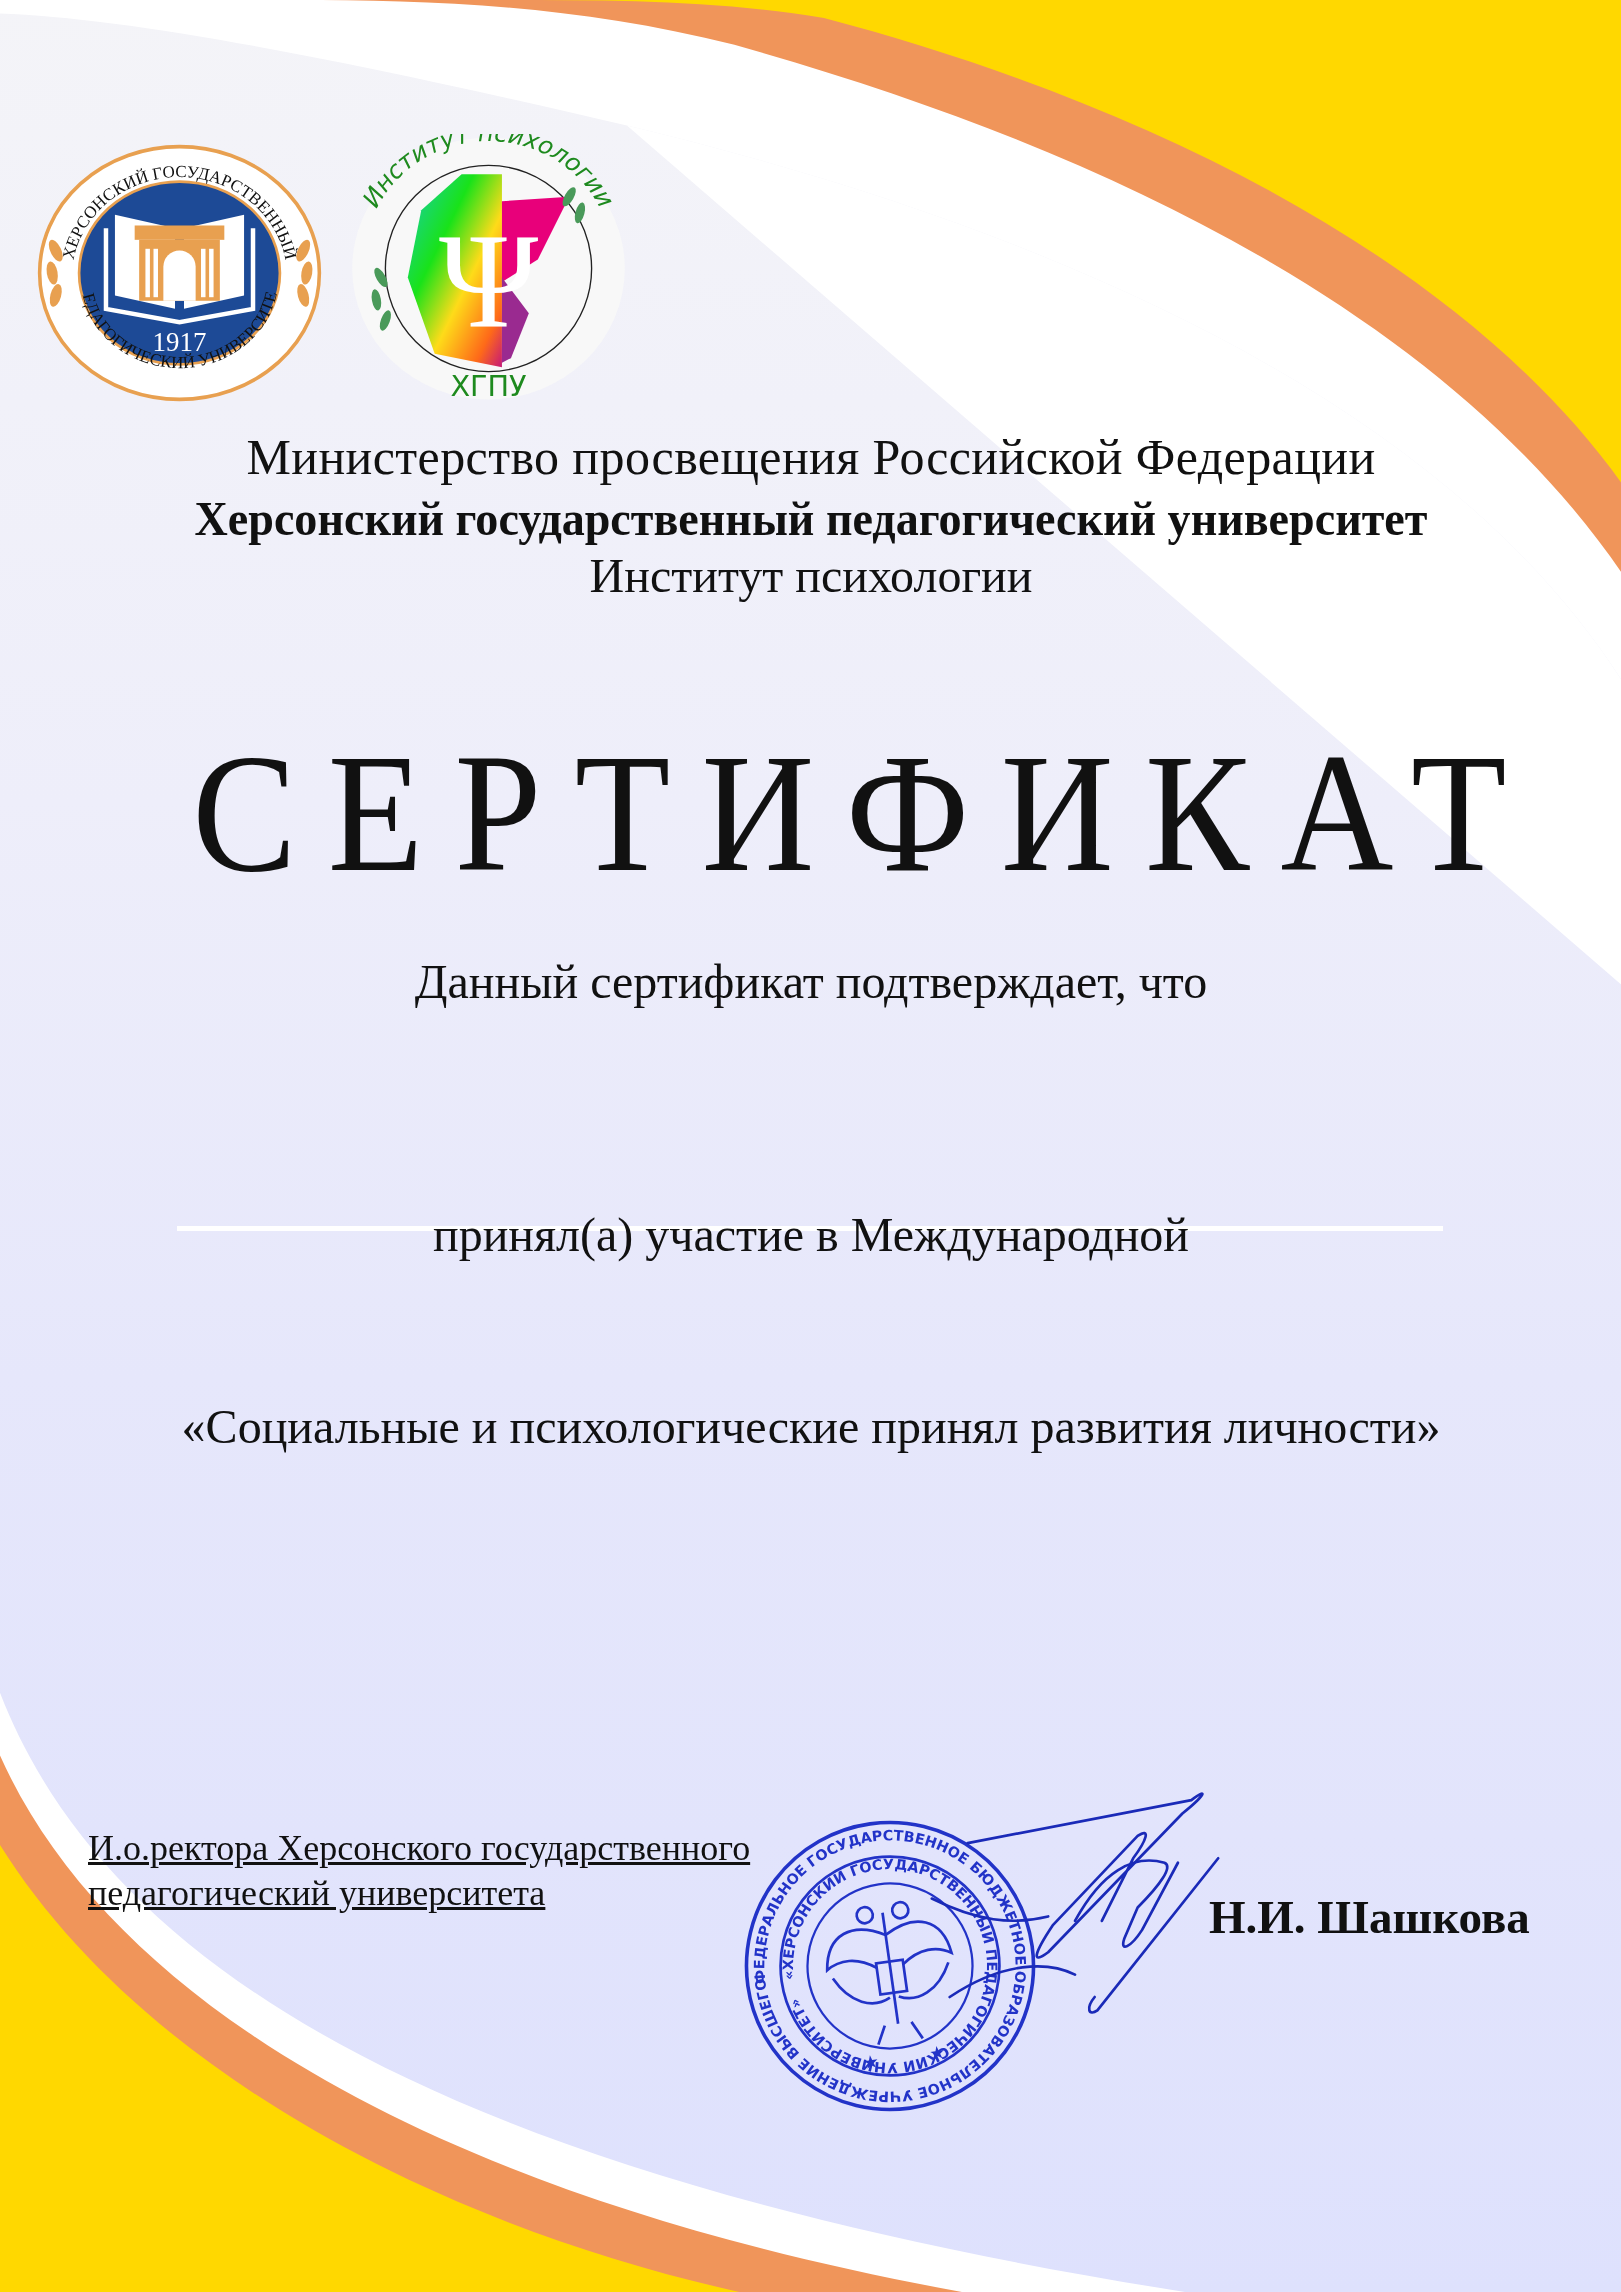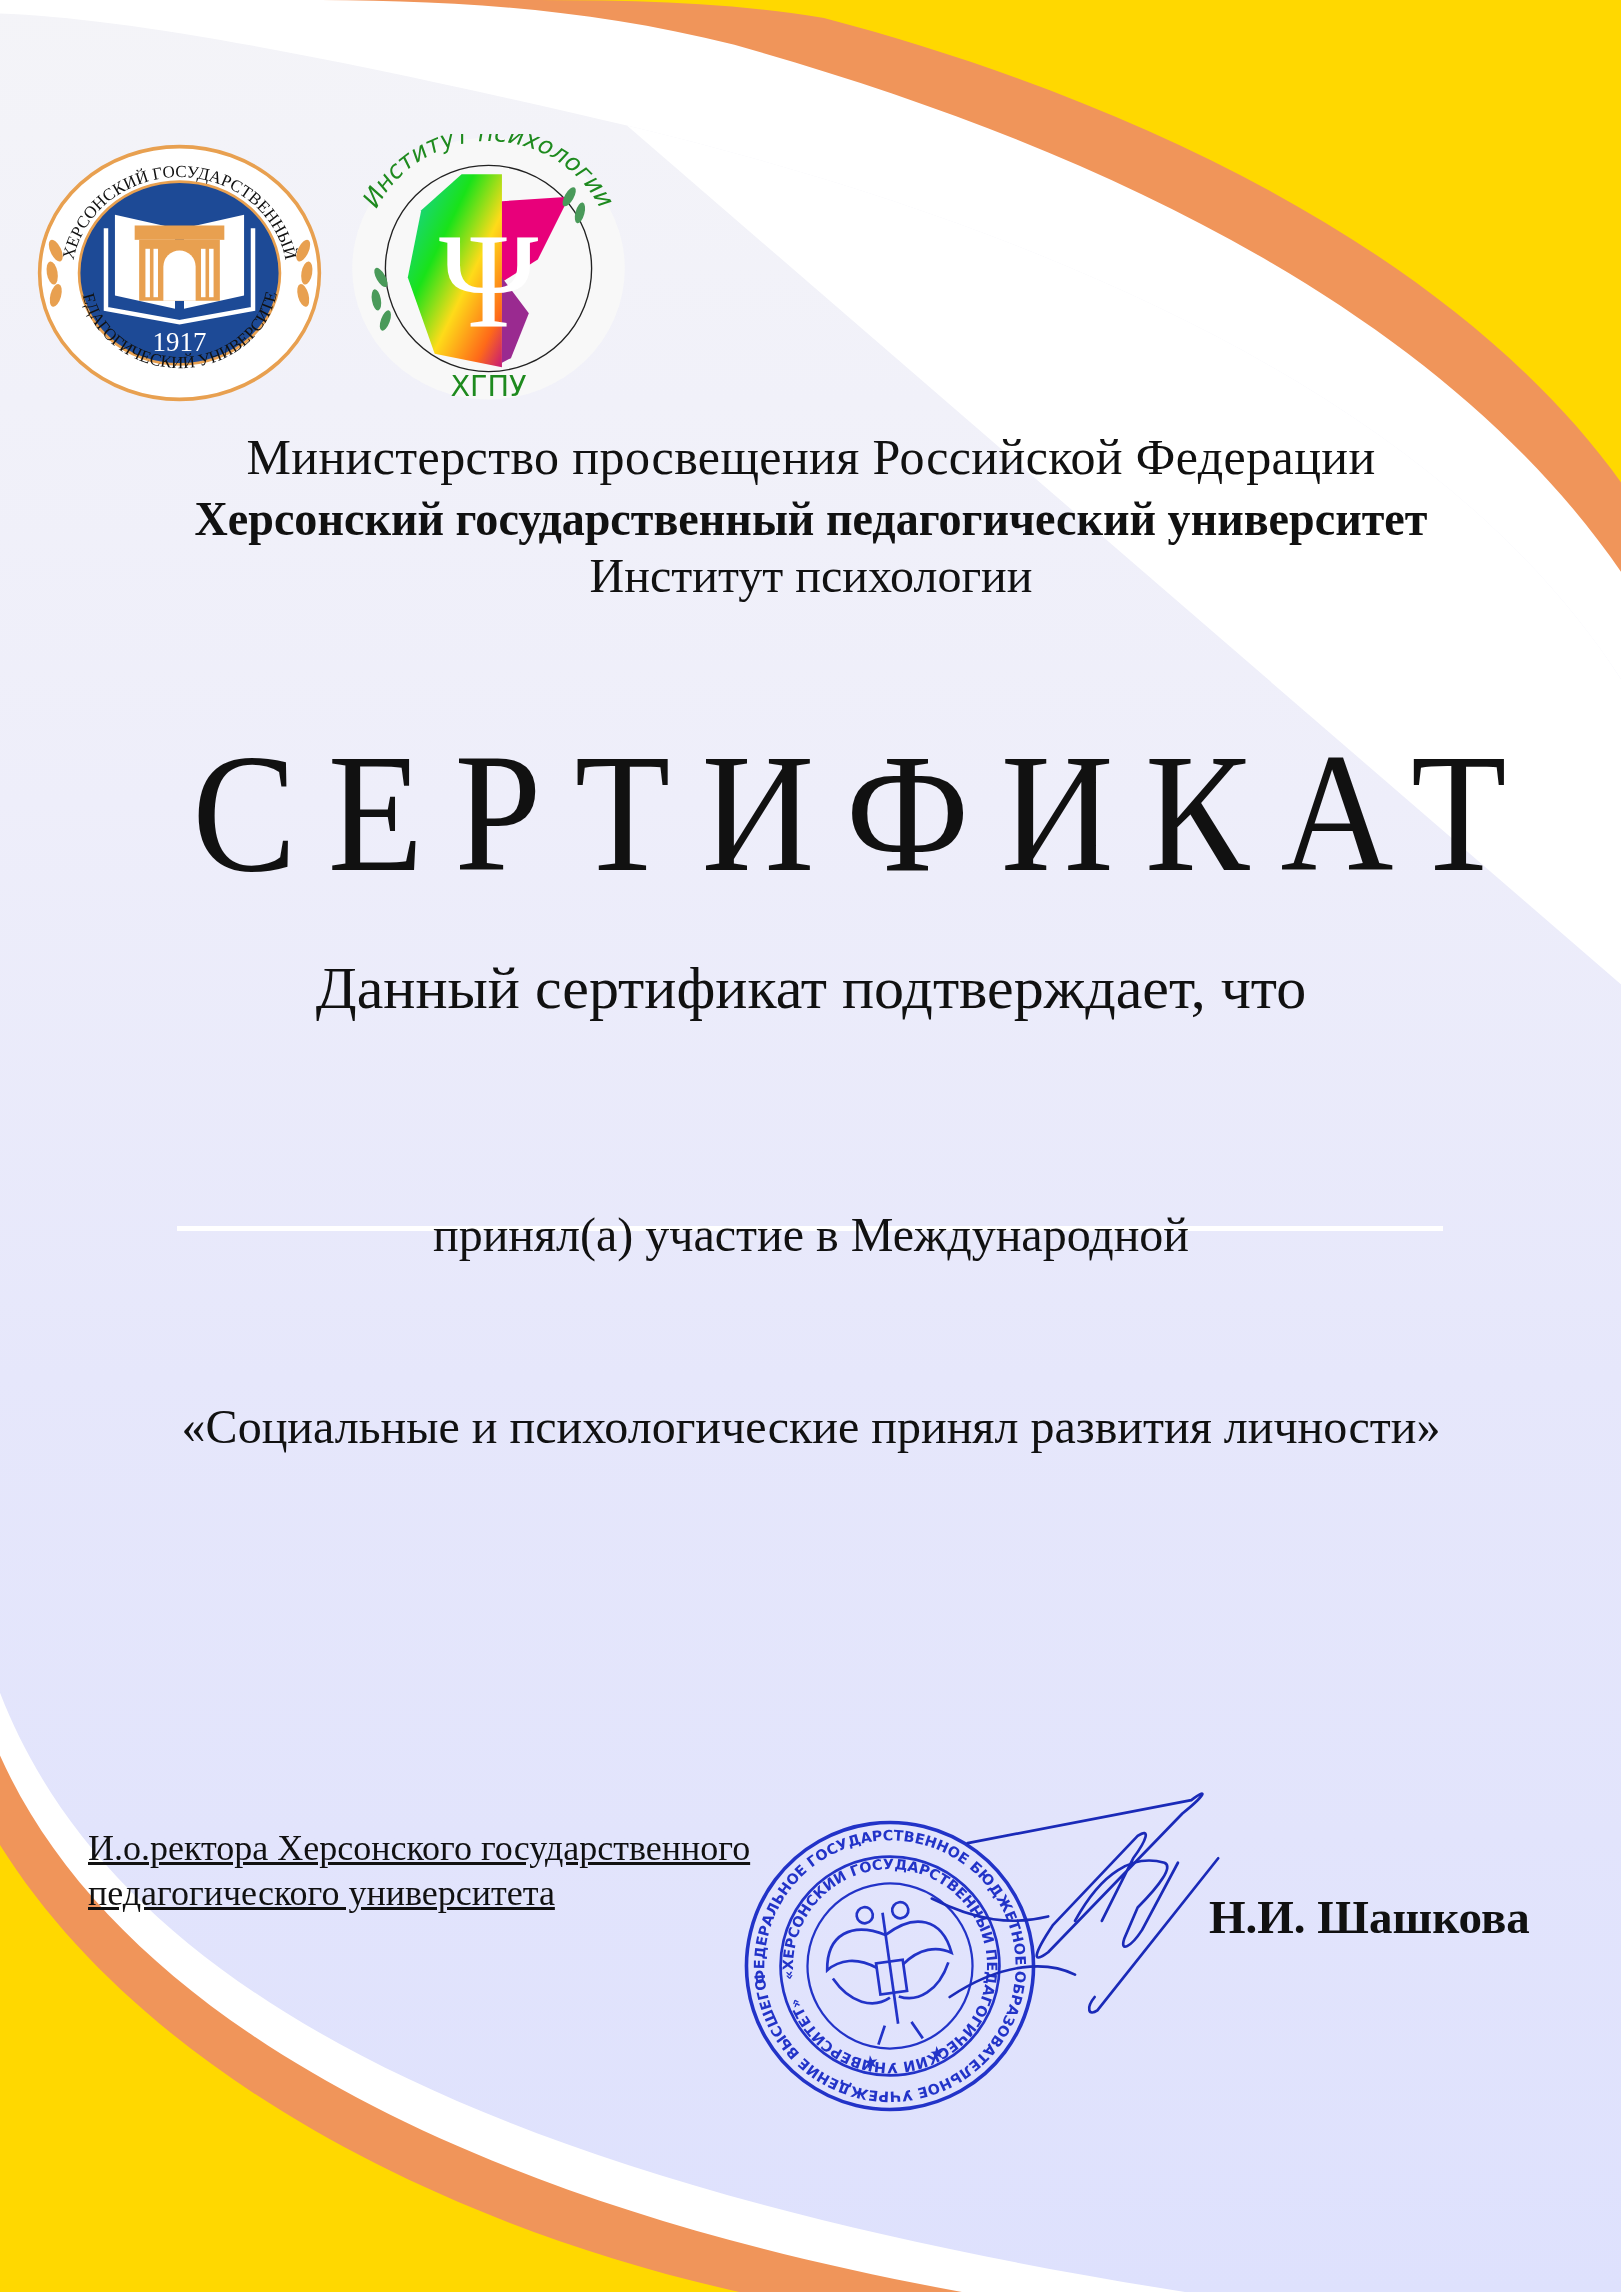--- a/index.html
+++ b/index.html
@@ -11,21 +11,21 @@
     }
     .bg-svg { position: absolute; left: 0; top: 0; }
     .abs { position: absolute; }
     .center-line { position: absolute; left: 0; width: 1622px; text-align: center; white-space: nowrap; }
 
     .hdr1 { top: 428px; font-size: 50px; letter-spacing: 0.4px; }
     .hdr2 { top: 491px; font-size: 48px; font-weight: bold; transform: scaleX(0.96); }
     .hdr3 { top: 548px; font-size: 48px; }
 
     .title { top: 716px; left: 54px; font-size: 170px; letter-spacing: 34px; transform: scaleX(0.92); }
-    .confirm { top: 954px; font-size: 60px; }
+    .confirm { top: 954px; font-size: 48px; }
     .name { top: 1133px; font-size: 79px; font-weight: bold; }
     .name-line { left: 177px; top: 1226px; width: 1266px; height: 4.5px; background: #ffffff; }
 
     .body-line { font-size: 48px; }
     .b1 { top: 1207px; } .b2 { top: 1334px; } .b3 { top: 1399px; } .b4 { top: 1458px; }
 
     .sig-role { left: 88px; font-size: 36px; white-space: nowrap; text-decoration: underline; }
     .sr1 { top: 1827px; } .sr2 { top: 1872px; }
     .sig-name { left: 1209px; top: 1890px; font-size: 47px; white-space: nowrap; font-weight: bold; }
 
@@ -122,21 +122,21 @@
 
   <div class="center-line title">СЕРТИФИКАТ</div>
   <div class="center-line confirm">Данный сертификат подтверждает, что</div>
 
   <div class="abs name-line"></div>
 
   <div class="center-line body-line b1">принял(а) участие в Международной</div>
   <div class="center-line body-line b3">«Социальные и психологические принял развития личности»</div>
 
   <div class="abs sig-role sr1">И.о.ректора Херсонского государственного</div>
-  <div class="abs sig-role sr2">педагогического университета</div>
+  <div class="abs sig-role sr2">педагогический университета</div>
 
   <svg class="logo" style="left:742px;top:1818px" width="296" height="296" viewBox="0 0 330 330">
     <defs>
       <path id="stOuter" d="M165,165 m-140,0 a140,140 0 1,1 280,0 a140,140 0 1,1 -280,0"></path>
       <path id="stInner" d="M165,165 m-108,0 a108,108 0 1,1 216,0 a108,108 0 1,1 -216,0"></path>
     </defs>
     <g transform="rotate(-8 165 165)">
       <circle cx="165" cy="165" r="160" fill="none" stroke="#2233C8" stroke-width="4"></circle>
       <circle cx="165" cy="165" r="122" fill="none" stroke="#2233C8" stroke-width="3"></circle>
       <circle cx="165" cy="165" r="92" fill="none" stroke="#2233C8" stroke-width="2.5"></circle>

